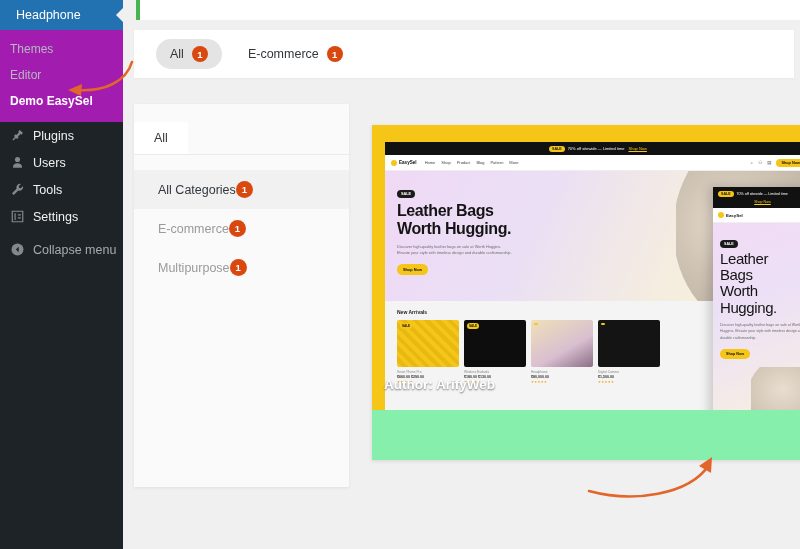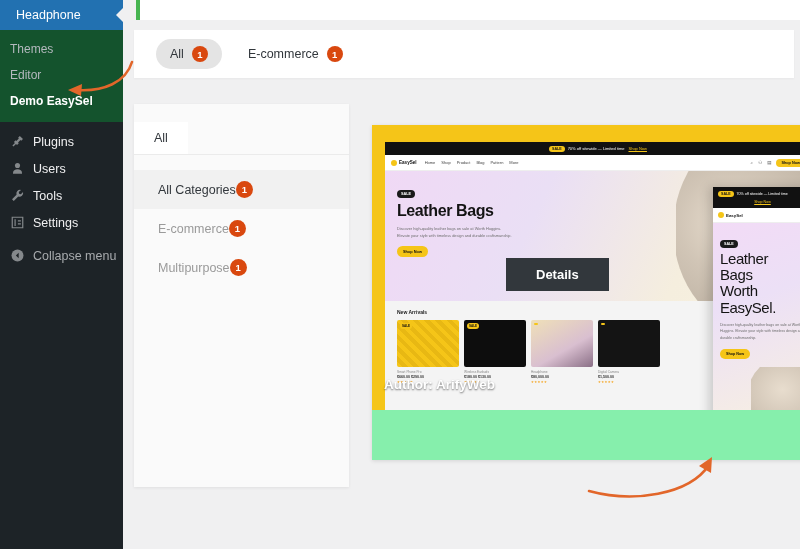--- a/index.html
+++ b/index.html
@@ -31,29 +31,29 @@
   }
   .menu-top .mtxt { margin-left: 8px; }
   .menu-top .arrow-pt {
     position: absolute; right: -1px; top: 50%;
     margin-top: -8px;
     width: 0; height: 0;
     border-top: 8px solid transparent;
     border-bottom: 8px solid transparent;
     border-right: 8px solid #f0f0f1;
   }
-  .submenu { background: #14532d; padding: 6px 0 8px 0; }
+  .submenu { background: #a21caf; padding: 6px 0 8px 0; }
   .submenu .sub-item {
     font-size: 12px;
     padding: 4px 0 4px 10px;
     color: #b4b9be;
     line-height: 1.5;
   }
   .submenu .sub-item.current { color: #fff; font-weight: 700; }
-  .menu-list { padding-top: 6px; }
+  .menu-list { }
   .menu-item {
     display: flex; align-items: center;
     height: 27px;
     padding-left: 8px;
     font-size: 12.5px;
     color: #f0f0f1;
   }
   .menu-item .mi-ico {
     width: 18px; height: 18px;
     display: inline-flex; align-items: center; justify-content: center;
@@ -469,20 +469,21 @@
             <span class="nico">⚇</span>
             <span class="nico">▤</span>
             <span class="shopbtn">Shop Now</span>
           </span>
         </div>
 
         <div class="hero">
           <span class="sale">SALE</span>
           <h1>
             <span>Leather Bags</span><br>
+            <span>Worth Hugging.</span>
           </h1>
           <p>Discover high-quality leather bags on sale at Worth Huggins. Elevate your style with timeless design and durable craftsmanship.</p>
           <span class="shopnow">Shop Now</span>
           <div class="model"></div>
           <div class="bag"></div>
         </div>
 
         <div class="arrivals">
           <div class="atitle">New Arrivals</div>
           <div class="prods">
@@ -534,30 +535,29 @@
             <span class="ldot"></span>
             <span class="pbrand">EasySel</span>
             <span class="burger">≡</span>
           </div>
           <div class="phero">
             <span class="sale3">SALE</span>
             <h2>
               <span>Leather</span><br>
               <span>Bags</span><br>
               <span>Worth</span><br>
-              <span>EasySel.</span>
+              <span>Hugging.</span>
             </h2>
             <p>Discover high-quality leather bags on sale at Worth Huggins. Elevate your style with timeless design and durable craftsmanship.</p>
             <span class="psnow">Shop Now</span>
             <div class="pmodel"></div>
           </div>
         </div>
       </div>
 
-      <div class="details-btn">Details</div>
       <div class="author-txt">Author: ArifyWeb</div>
     </div>
 
   </div>
 </div>
 
 <svg class="ann" id="arrow-demo-import" width="80" height="50" viewBox="0 0 80 50">
   <path d="M72 4 C66 24, 44 34, 16 32" fill="none" stroke="#e2662a" stroke-width="2.6" stroke-linecap="round"></path>
   <path d="M8 32 L22 26 L21 38 Z" fill="#e2662a"></path>
 </svg>

